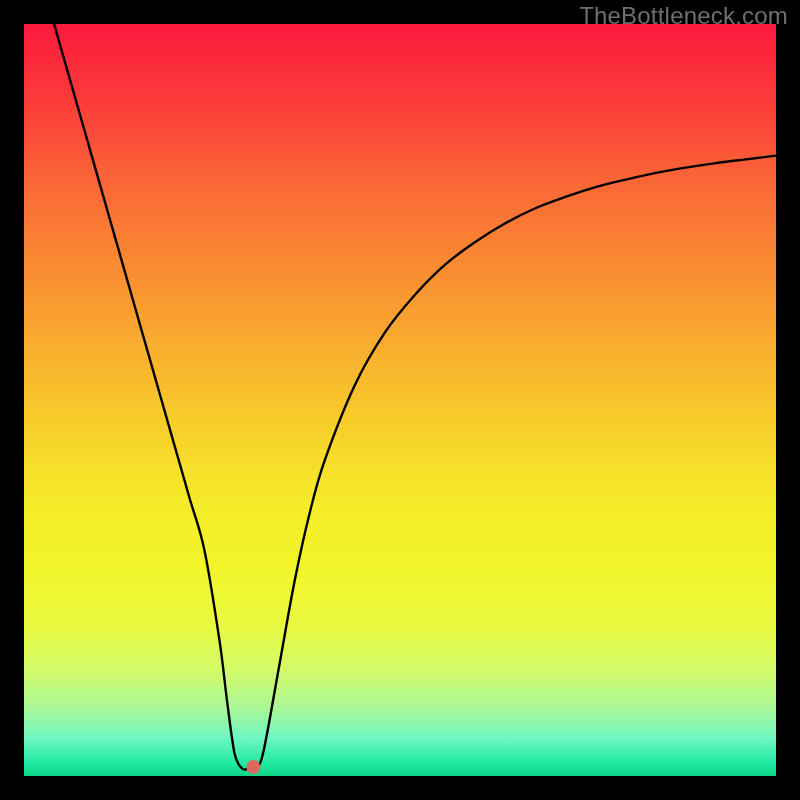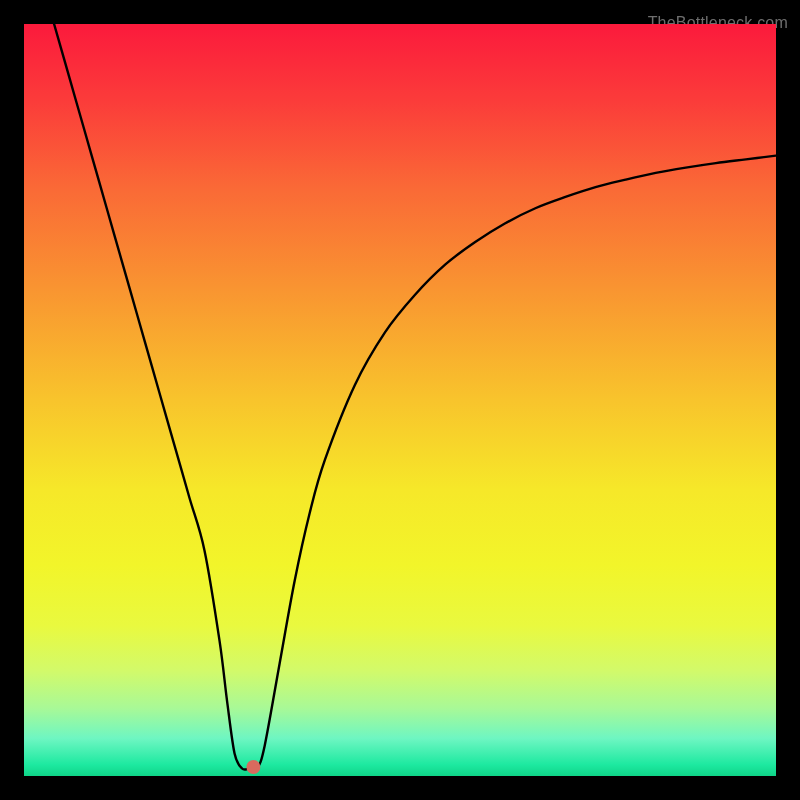--- a/index.html
+++ b/index.html
@@ -21,24 +21,24 @@
   }
   .plot {
     position: absolute;
     left: 0;
     top: 0;
     width: 752px;
     height: 752px;
   }
   .watermark {
     position: absolute;
-    top: 14px;
+    top: 2px;
     right: 12px;
     color: #6e6e6e;
-    font-size: 16px;
+    font-size: 24px;
     font-weight: 500;
     letter-spacing: 0.2px;
   }
   svg {
     display: block;
   }
 </style>
 </head>
 <body>
 

